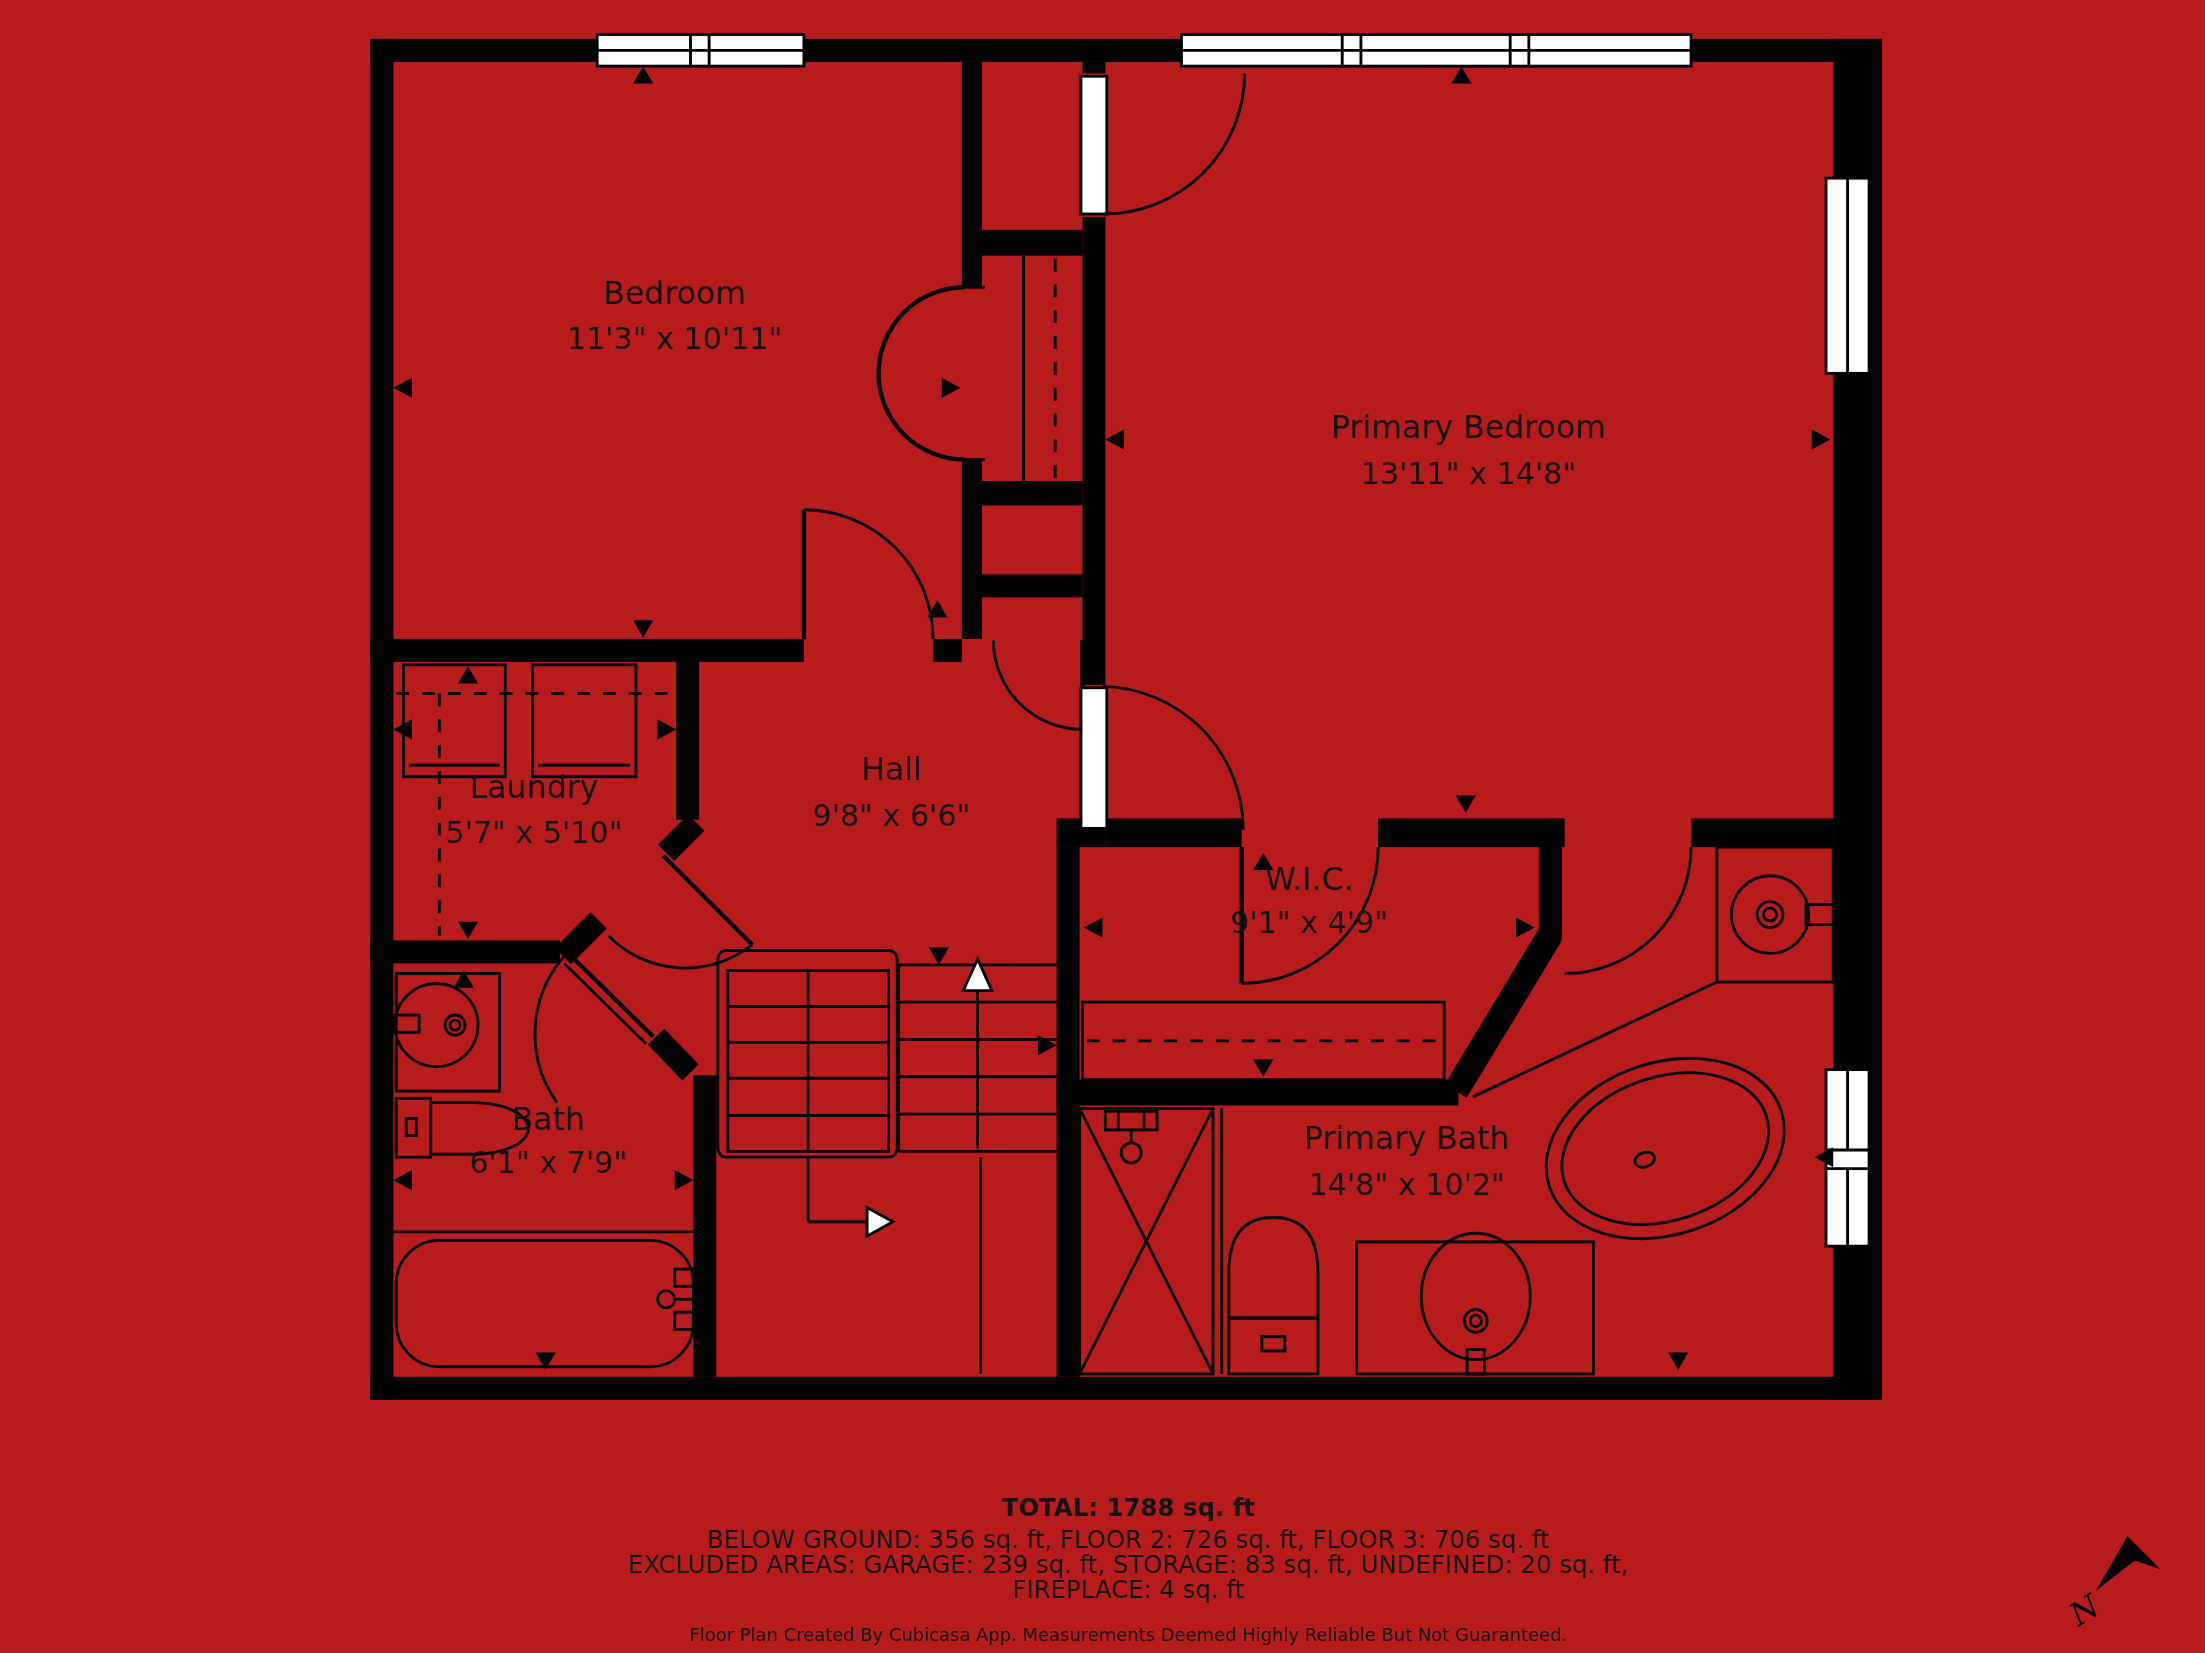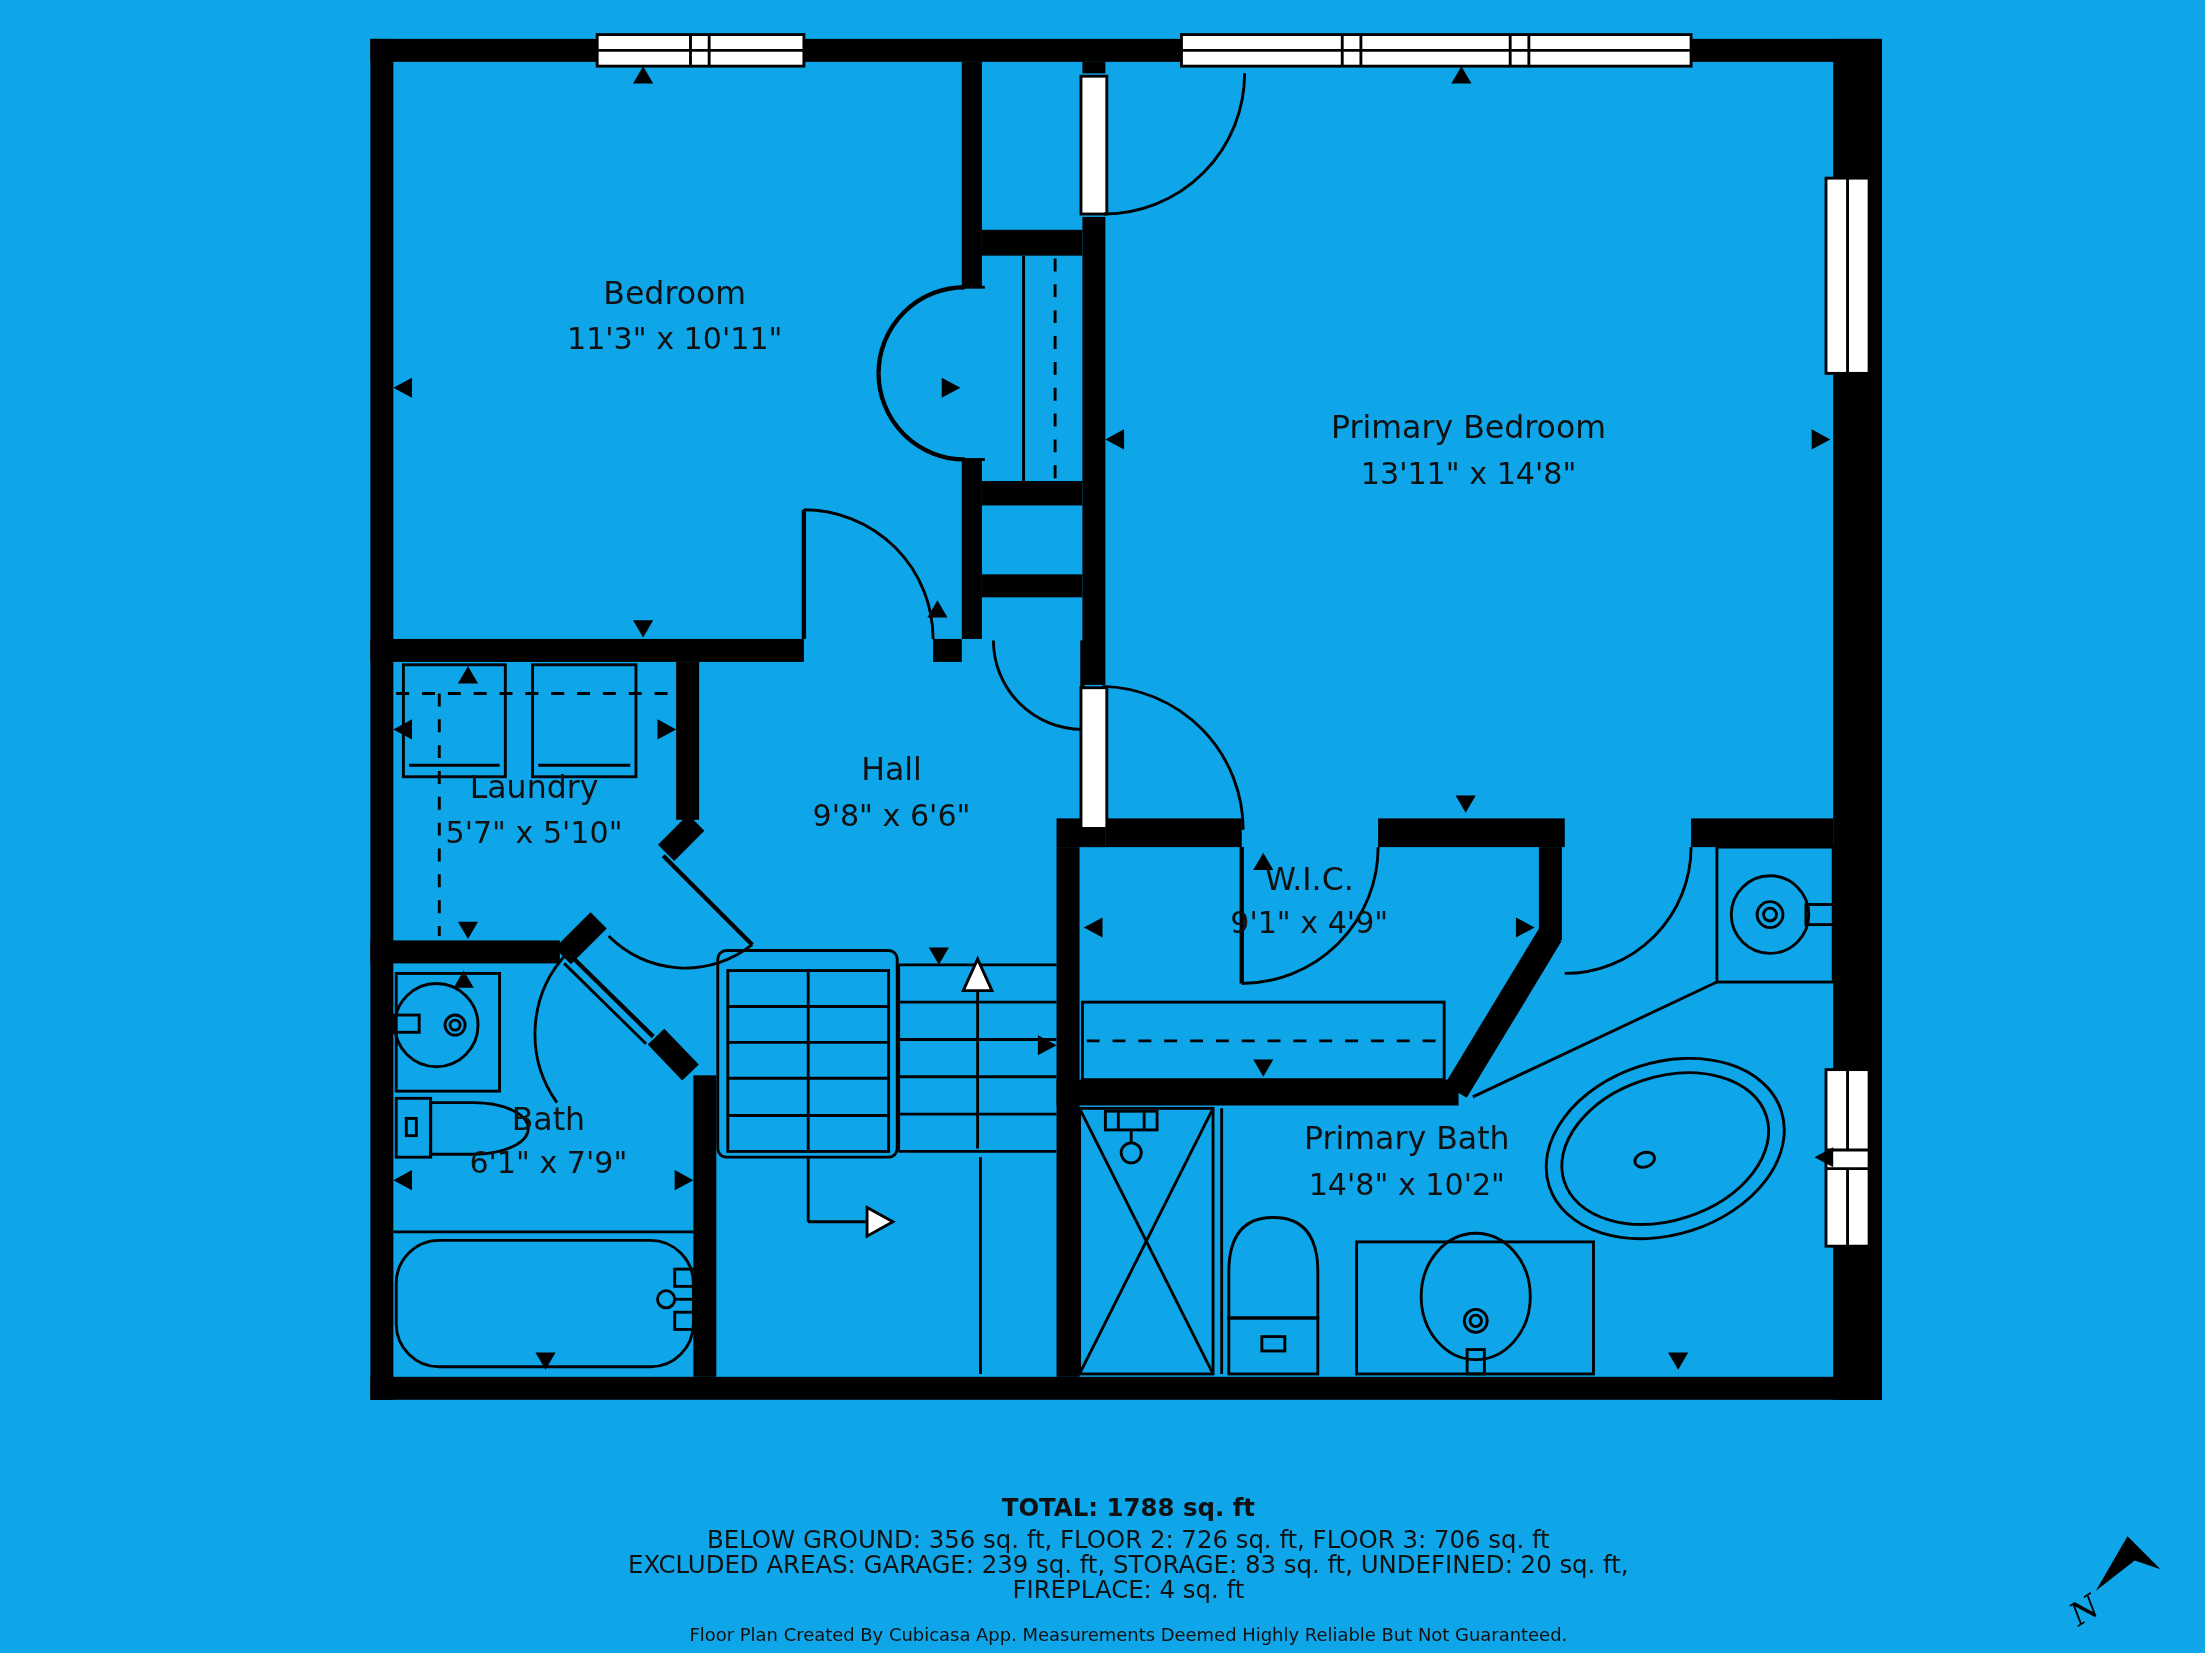--- a/index.html
+++ b/index.html
@@ -1,16 +1,16 @@
 <!DOCTYPE html>
 <html style="font-size:11.5px"><head>
 <meta charset="utf-8">
 <style>
   html,body{margin:0;padding:0;background:#ffffff;}
-  .stage{position:relative;width:2205px;height:1654px;background:#0ea5e9;overflow:hidden;
+  .stage{position:relative;width:2205px;height:1654px;background:#b91c1c;overflow:hidden;
          font-family:"DejaVu Sans",sans-serif;}
   svg{position:absolute;left:0;top:0;}
   .wall{fill:#000000;stroke:none;}
   .thin{stroke:#000000;stroke-width:2;fill:none;}
   .thin3{stroke:#000000;stroke-width:3;fill:none;}
   .wline16{stroke:#000000;stroke-width:16;fill:none;}
   .wline17{stroke:#000000;stroke-width:18;fill:none;}
   .dash{stroke:#000000;stroke-width:2;fill:none;stroke-dasharray:9 9;}
   .white{fill:#ffffff;}
   .marker{fill:#000000;stroke:none;}

